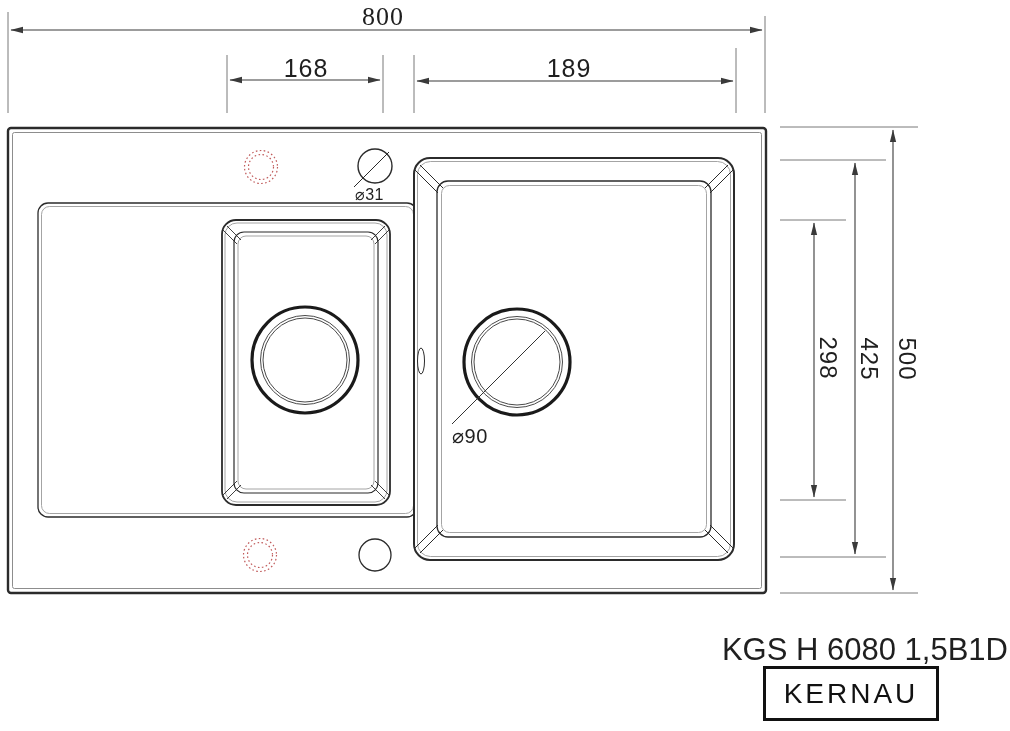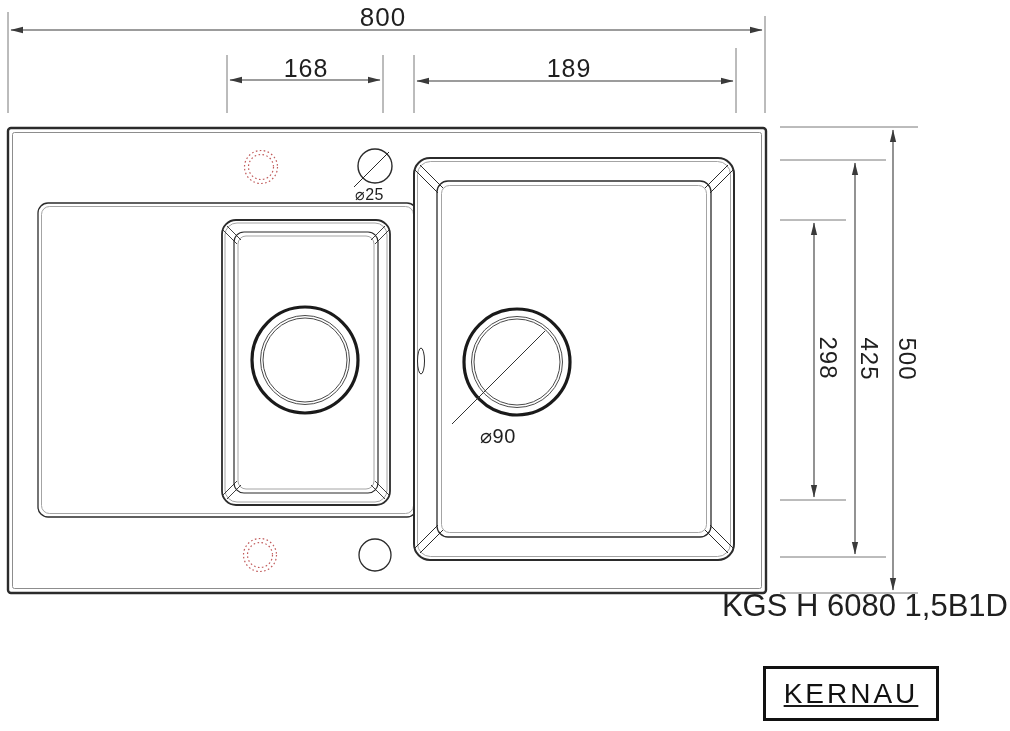--- a/index.html
+++ b/index.html
@@ -6,21 +6,21 @@
   #stage{
     position:relative;width:1010px;height:731px;background:#fff;overflow:hidden;
     font-family:"Liberation Sans", sans-serif;color:#1a1a1a;
   }
   #stage svg{position:absolute;left:0;top:0;}
   .lbl{position:absolute;white-space:nowrap;color:#1f1f1f;}
   .dim-h{font-size:25px;letter-spacing:1px;transform:translateX(-50%);}
   .dim-800{font-size:26px;}
   .dim-v{font-size:24px;letter-spacing:1px;transform:translate(-50%,-50%) rotate(90deg);}
   .diam{font-size:16px;letter-spacing:0.5px;}
-  .diam-90{font-size:20px;margin-left:28px;}
+  .diam-90{font-size:20px;}
   .model{font-size:31px;letter-spacing:0px;transform:translateX(-100%);font-weight:400;}
   .brandbox{
     position:absolute;display:flex;align-items:center;justify-content:center;
     border:3px solid #111;box-sizing:border-box;
   }
   .brandbox span{font-size:28px;letter-spacing:3px;font-weight:400;color:#111;}
 </style>
 </head>
 <body>
 
@@ -121,30 +121,30 @@
     <g stroke="#3a3a3a" stroke-width="1.1">
       <path d="M11,30 L762,30" marker-start="url(#arw)" marker-end="url(#arw)"></path>
       <path d="M230,80 L380,80" marker-start="url(#arw)" marker-end="url(#arw)"></path>
       <path d="M417,81 L733,81" marker-start="url(#arw)" marker-end="url(#arw)"></path>
       <path d="M893,130 L893,590" marker-start="url(#arw)" marker-end="url(#arw)"></path>
       <path d="M855,163 L855,554" marker-start="url(#arw)" marker-end="url(#arw)"></path>
       <path d="M814,223 L814,497" marker-start="url(#arw)" marker-end="url(#arw)"></path>
     </g>
   </svg>
 
-  <div class="lbl dim-h dim-800" style="left:383px;top:2px;">800</div>
+  <div class="lbl dim-h dim-800" style="left:383px;top:2px;font-family:Liberation Serif, serif;">800</div>
   <div class="lbl dim-h" style="left:306px;top:54px;text-align:right;">168</div>
   <div class="lbl dim-h" style="left:569px;top:54px;">189</div>
 
   <div class="lbl dim-v" style="left:828px;top:358px;">298</div>
   <div class="lbl dim-v" style="left:869px;top:359px;">425</div>
   <div class="lbl dim-v" style="left:907px;top:359px;">500</div>
 
-  <div class="lbl diam" style="left:355px;top:185px;">⌀25</div>
+  <div class="lbl diam" style="left:355px;top:185px;">⌀31</div>
   <div class="lbl diam diam-90" style="left:452px;top:424px;">⌀90</div>
 
-  <div class="lbl model" style="left:1008px;top:588px;">KGS H 6080 1,5B1D</div>
+  <div class="lbl model" style="left:1008px;top:632px;">KGS H 6080 1,5B1D</div>
 
-  <div class="brandbox" style="left:763px;top:666px;width:176px;height:55px;text-decoration:underline;">
+  <div class="brandbox" style="left:763px;top:666px;width:176px;height:55px;">
     <span>KERNAU</span>
   </div>
 
 </div>
 
 </body></html>

